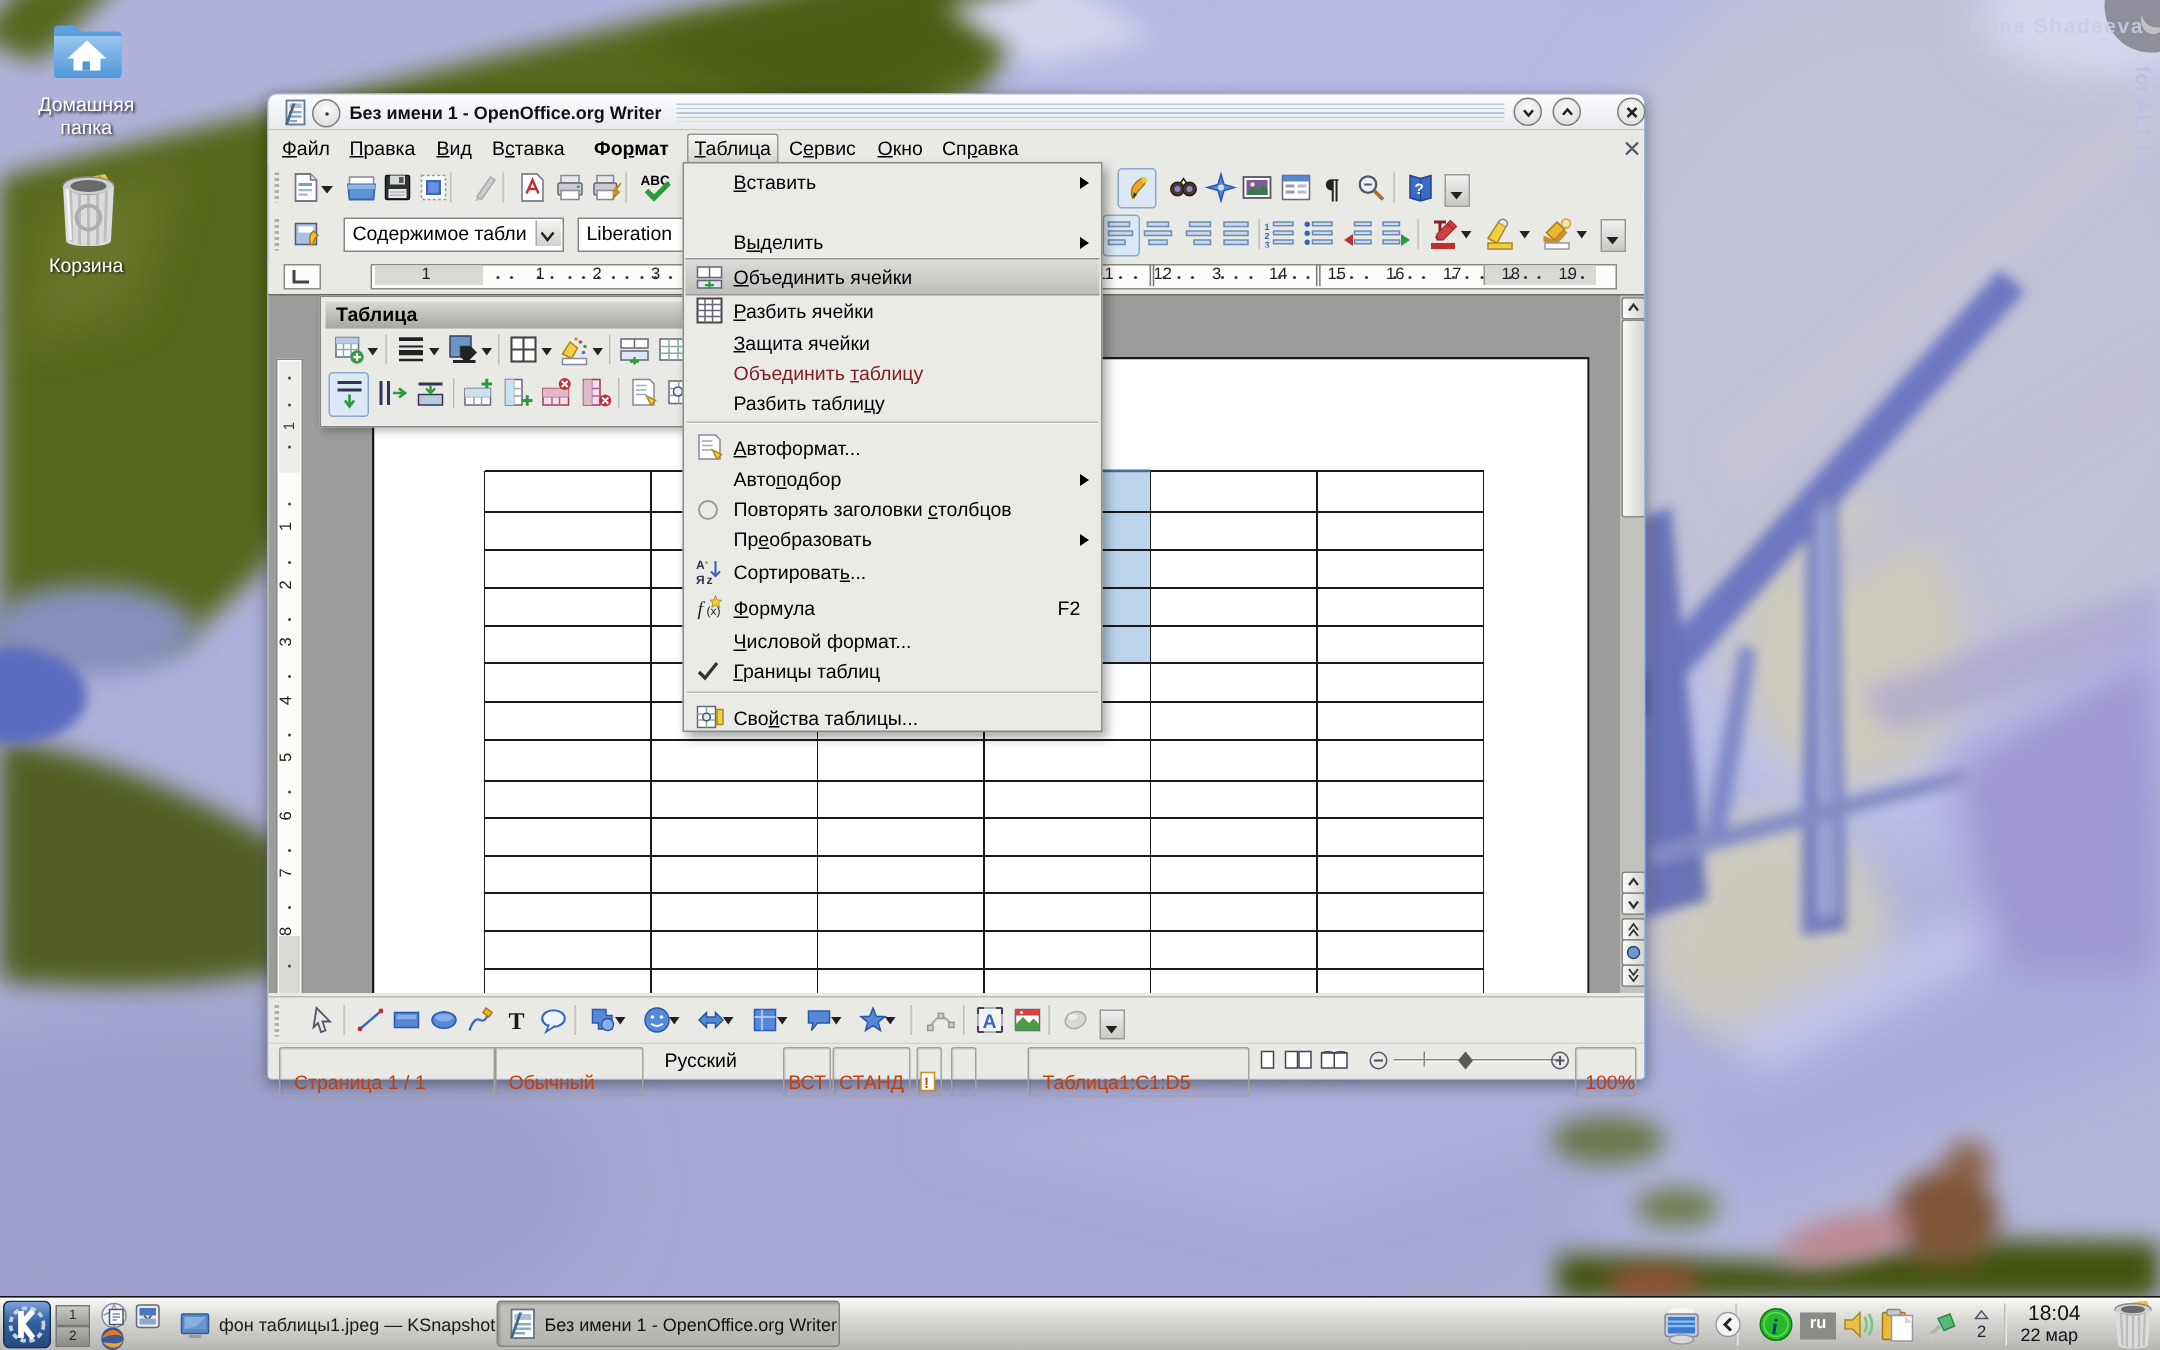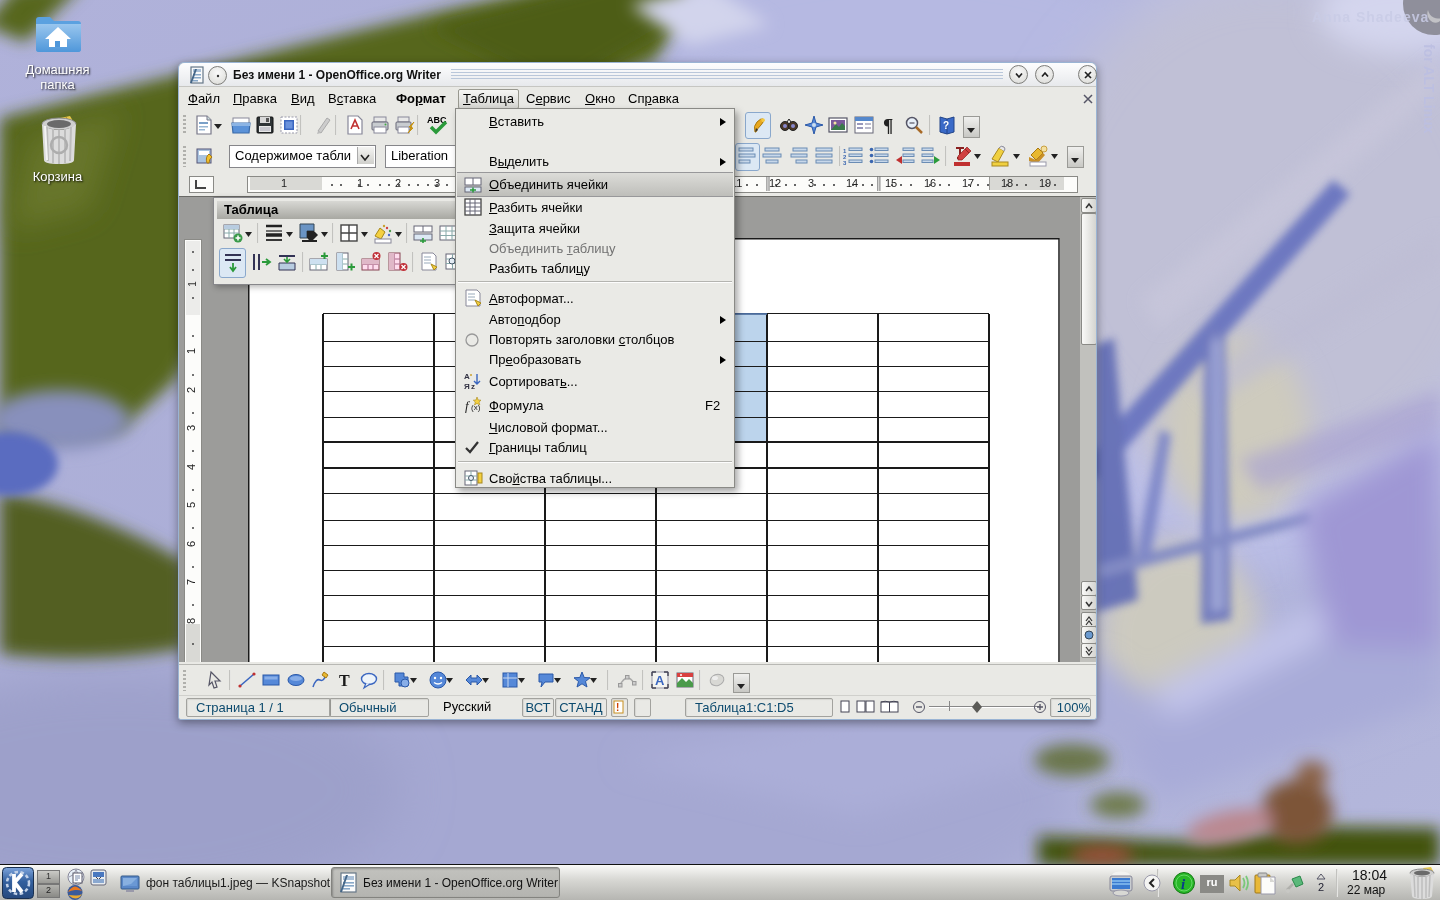--- a/index.html
+++ b/index.html
@@ -20,28 +20,28 @@
 #hruler{position:absolute;left:0;top:111px;right:0;height:21px;background:#e9e9e5;}
 .rb{position:absolute;background:#fcfcfa;border:1px solid #8a8a86;}
 .rnum{position:absolute;font-size:11px;color:#222;}
 #docarea{position:absolute;left:0;top:133px;width:917px;height:465px;background:#9c9c9a;overflow:hidden;border-top:1px solid #6a6a66;}
 #vruler{position:absolute;left:5px;top:42px;width:16px;height:423px;background:#fcfcfa;border:1px solid #8a8a86;}
 #page{position:absolute;left:69px;top:41px;width:812px;height:424px;background:#fff;}
 #vscroll{position:absolute;left:901px;top:0px;width:16px;height:465px;background:#c1c1bd;}
 .scb{position:absolute;left:1px;width:14px;background:linear-gradient(90deg,#fafaf8,#d4d4d0);border:1px solid #8a8a86;border-radius:2px;}
 #drawbar{position:absolute;left:0;top:601px;right:0;height:31px;background:#e9e9e5;border-top:1px solid #b8b8b4;}
 #statusbar{position:absolute;left:0;top:632px;right:0;height:23px;background:#e9e9e5;font-size:13px;border-top:1px solid #d0d0cc;border-radius:0 0 3px 3px;}
-.sbox{position:absolute;top:2px;height:16px;border:1px solid #a2a29e;border-radius:2px;font-size:13px;color:#0c4a6e;padding-top:1px;box-shadow:inset 1px 1px 1px rgba(0,0,0,0.08);}
+.sbox{position:absolute;top:2px;height:16px;border:1px solid #a2a29e;border-radius:2px;font-size:13px;color:#c2410c;padding-top:15px;box-shadow:inset 1px 1px 1px rgba(0,0,0,0.08);}
 #menu{position:absolute;left:455px;top:108px;width:278px;height:378px;background:#eaeae6;border:1px solid #8a8a86;box-shadow:3px 4px 7px rgba(0,0,0,0.35);font-size:13px;color:#000;}
 .mitem{position:absolute;left:1px;right:1px;height:20px;padding-left:44px;}
 .mitem .txt{position:absolute;left:32px;top:2px;white-space:nowrap;}
 .mitem .ico{position:absolute;left:6px;top:1px;}
 .mitem .arr{position:absolute;right:7px;top:6px;width:0;height:0;border-left:6px solid #000;border-top:4px solid transparent;border-bottom:4px solid transparent;}
 .msep{position:absolute;left:2px;right:2px;height:1px;background:#b4b4b0;border-bottom:1px solid #fdfdfd;}
-.dis{color:#737373;}
+.dis{color:#7f1d1d;}
 #ftb{position:absolute;left:34px;top:134px;width:276px;height:86px;background:#e9e9e5;border:1px solid #86868a;box-shadow:2px 2px 6px rgba(0,0,0,0.3);}
 #ftb .ftitle{position:absolute;left:3px;top:3px;right:3px;height:17px;background:linear-gradient(#d8d8d4,#a8a8a2);font-weight:bold;font-size:13px;padding:1px 0 0 7px;color:#000;}
 #taskbar{position:absolute;left:0;top:864px;width:1440px;height:36px;background:linear-gradient(#fafaf8,#d8d8d4 40%,#b4b4b0);border-top:1px solid #111;}
 .tkbtn{position:absolute;top:2px;height:29px;border:1px solid #8a8a88;border-radius:3px;font-size:12px;color:#1a1a1a;}
 .dlabel{position:absolute;color:#fff;font-size:13px;text-shadow:1px 1px 2px rgba(0,0,0,0.9);text-align:center;}
 .tsep{position:absolute;width:2px;background:linear-gradient(90deg,#b0b0ac,#f8f8f6);}
 .grip{position:absolute;width:3px;background:repeating-linear-gradient(#b0b0ac 0,#b0b0ac 2px,transparent 2px,transparent 4px);}
 </style></head>
 <body>
 <div id="root">

